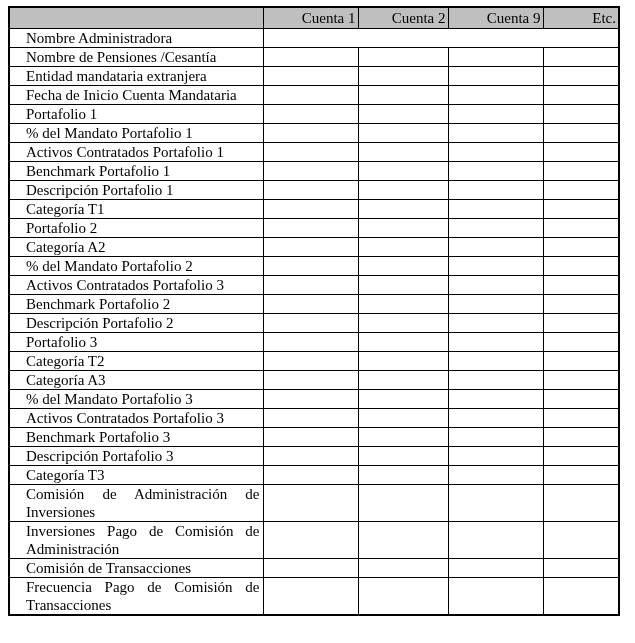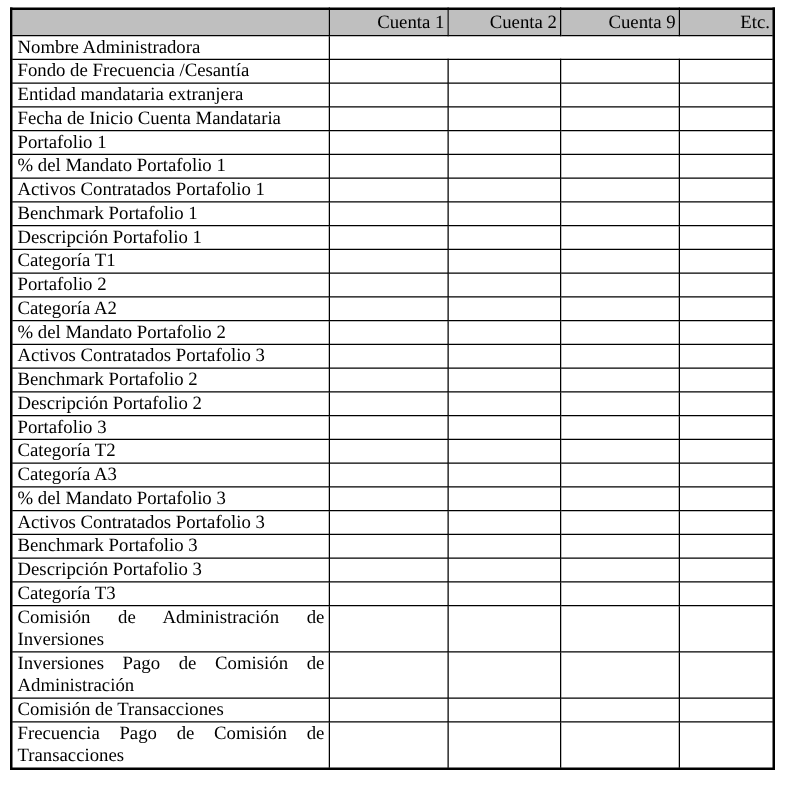--- a/index.html
+++ b/index.html
@@ -40,21 +40,21 @@
   table.mandato-table thead th {
     background: #bfbfbf;
     text-align: right;
     height: 20px;
     line-height: 20px;
     padding: 0 2px 0 6px;
   }
   td.label-cell {
     height: 18px;
     line-height: 18px;
-    padding: 0 3px 0 4px;
+    padding: 0 3px 0 16px;
     text-align: justify;
     background: #ffffff;
     margin-left: 27px;
   }
   td.value-cell {
     height: 18px;
     line-height: 18px;
     padding: 0 2px;
     background: #ffffff;
   }
@@ -79,21 +79,21 @@
         <th>Cuenta 9</th>
         <th>Etc.</th>
       </tr>
     </thead>
     <tbody>
         <tr>
           <td class="label-cell">Nombre Administradora</td>
           <td class="value-cell" colspan="4"></td>
         </tr>
         <tr>
-          <td class="label-cell">Fondo de Frecuencia /Cesantía</td>
+          <td class="label-cell">Nombre de Pensiones /Cesantía</td>
           <td class="value-cell"></td>
           <td class="value-cell"></td>
           <td class="value-cell"></td>
           <td class="value-cell"></td>
         </tr>
         <tr>
           <td class="label-cell">Entidad mandataria extranjera</td>
           <td class="value-cell"></td>
           <td class="value-cell"></td>
           <td class="value-cell"></td>

